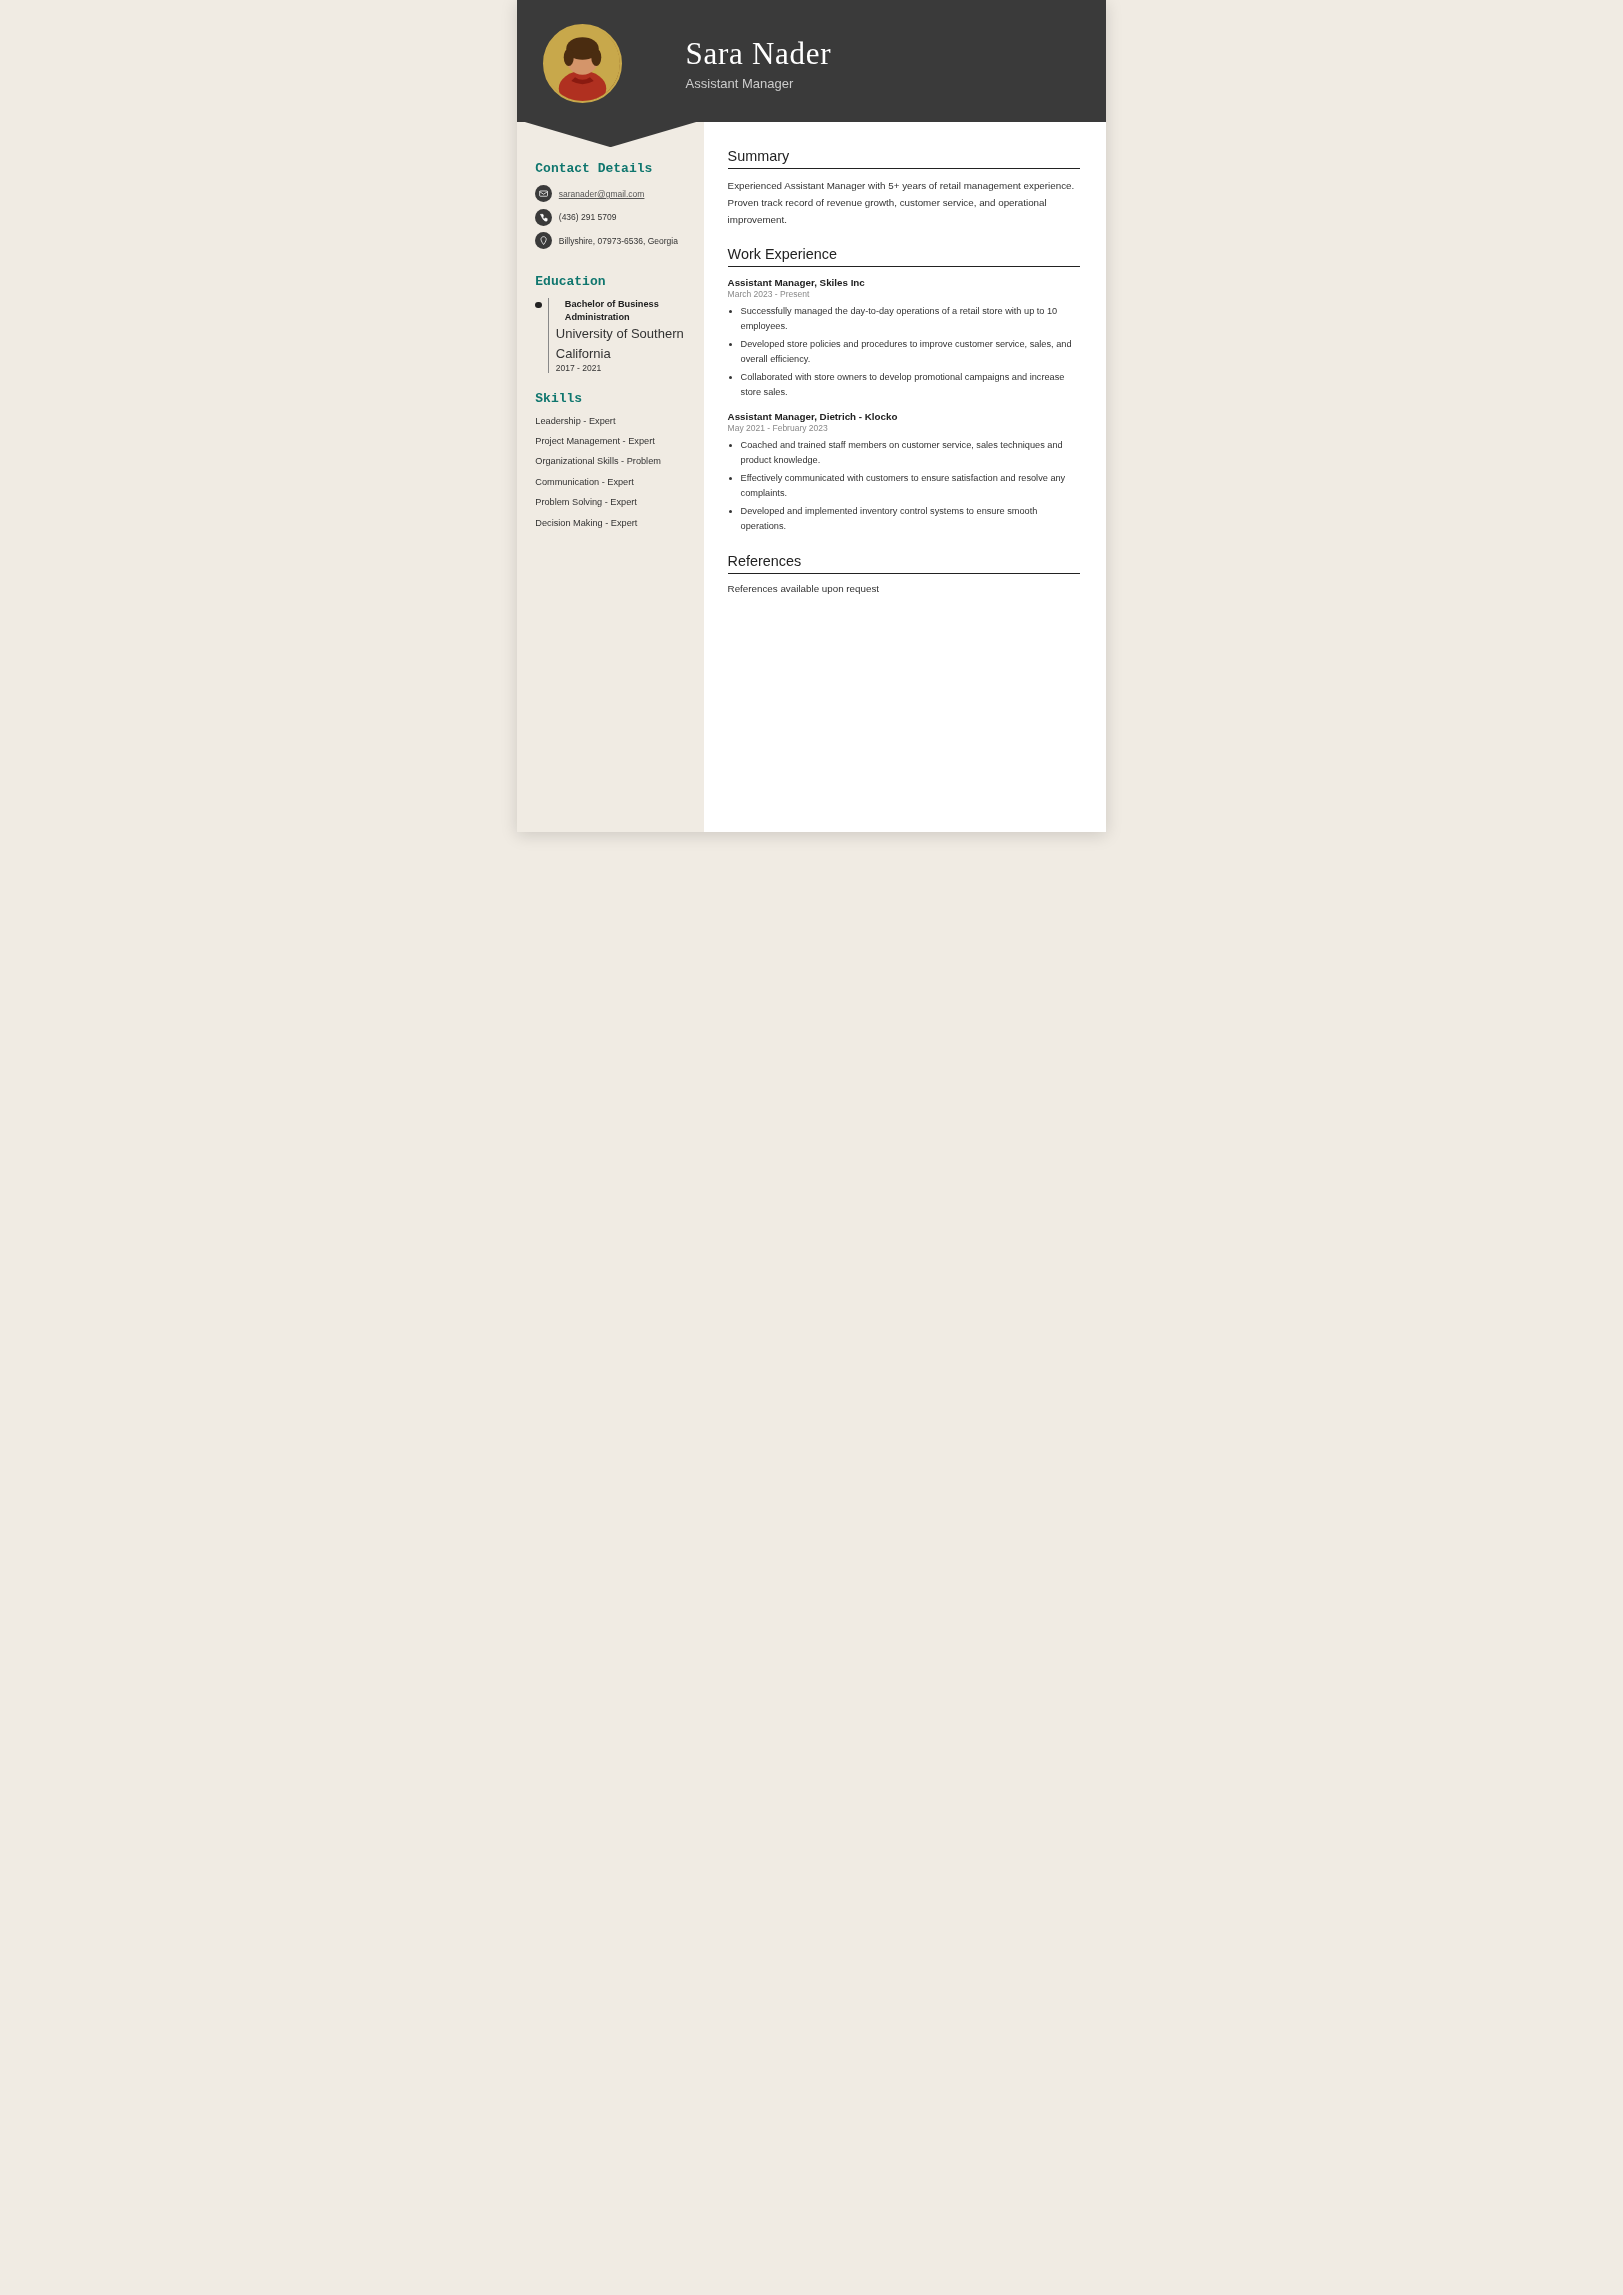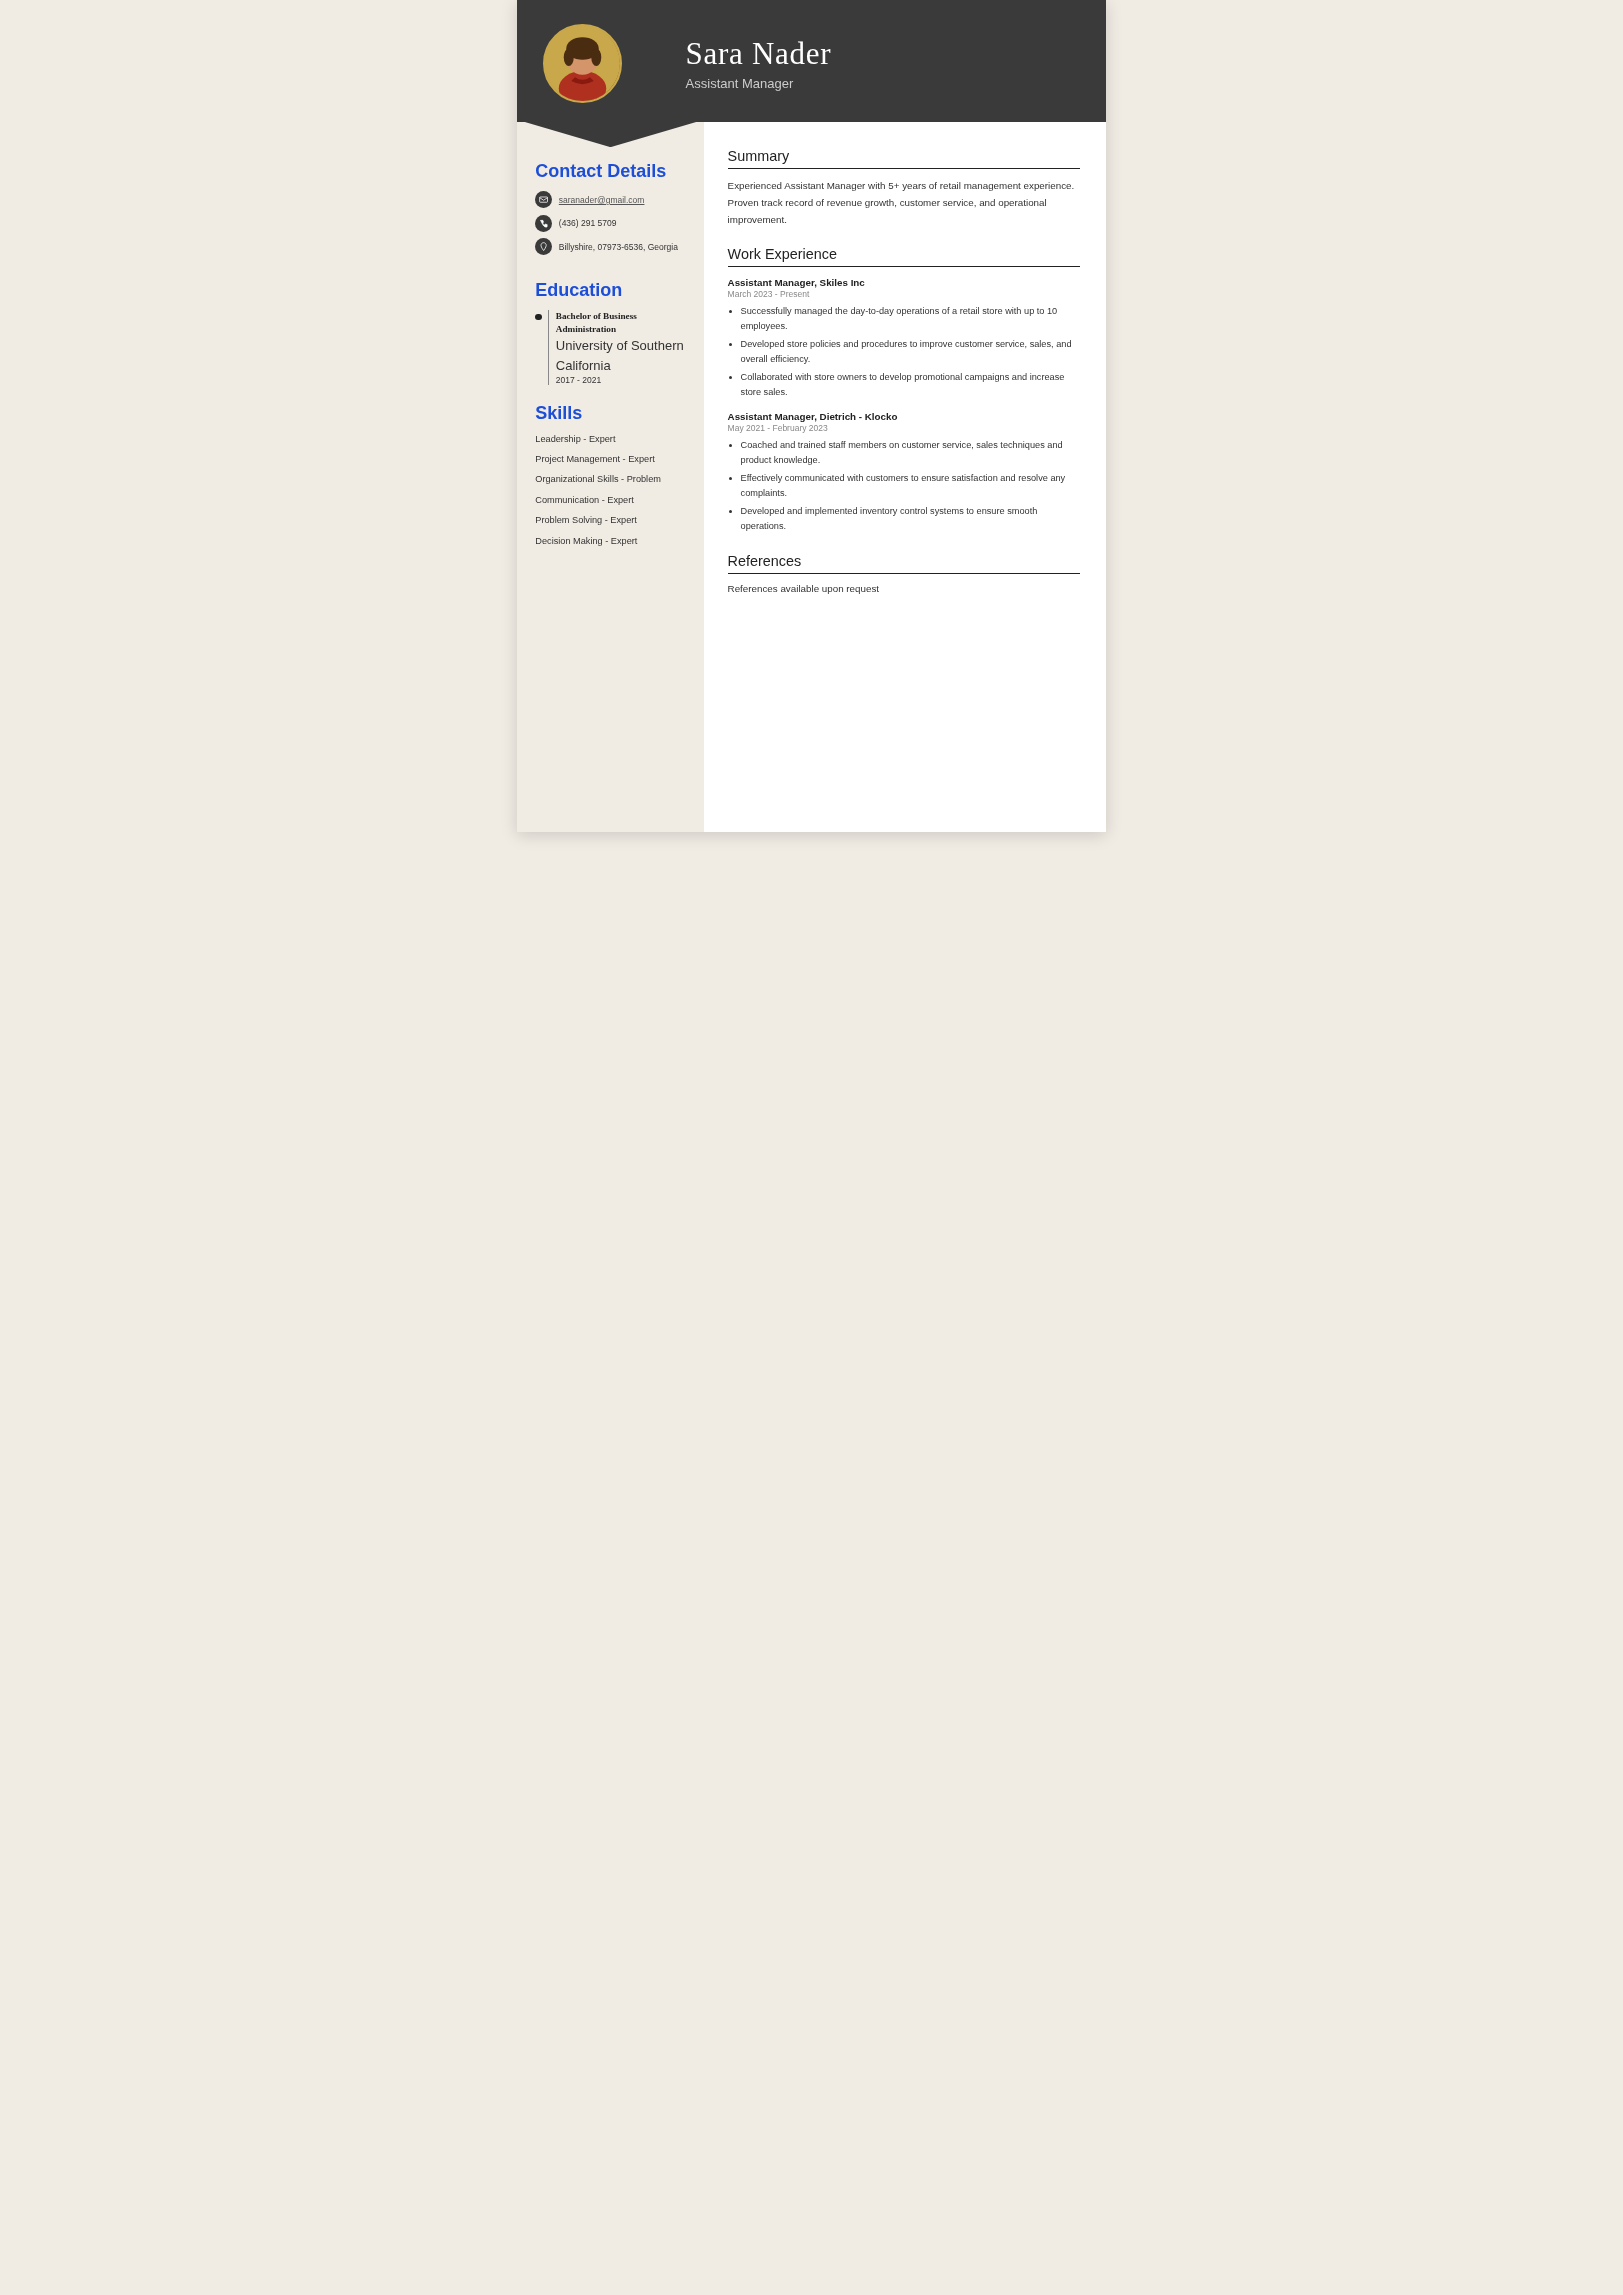--- a/index.html
+++ b/index.html
@@ -94,25 +94,25 @@
       width: 187px;
       min-width: 187px;
       background: #f0ebe3;
       padding: 39px 18.3px 26px 18.3px;
       display: flex;
       flex-direction: column;
       gap: 0;
     }
     .sidebar-section { margin-bottom: 18.3px; }
     .sidebar-section-title {
-      font-size: 18px;
+      font-size: 13px;
       font-weight: 700;
-      color: #1d4ed8;
+      color: #0f766e;
       margin-bottom: 9.2px;
-      font-family: Liberation Sans, sans-serif;
+      font-family: Liberation Mono, monospace;
     }
     .contact-item {
       display: flex;
       align-items: center;
       gap: 6.5px;
       margin-bottom: 6.5px;
       font-size: 8.5px;
       color: #333;
       font-family: Arial, sans-serif;
     }
@@ -149,22 +149,23 @@
       flex-shrink: 0;
     }
     .edu-content {
       border-left: 1.3px solid #888;
       padding-left: 6.5px;
     }
     .edu-degree {
       font-size: 9.2px;
       font-weight: 700;
       color: #222;
-      font-family: Liberation Serif, serif;
+      font-family: Liberation Sans, sans-serif;
       line-height: 1.4;
+      margin-left: 9px;
     }
     .edu-school {
       font-size: 13px;
       color: #333;
       font-family: Arial, sans-serif;
       line-height: 1.5;
     }
     .edu-year {
       font-size: 8.5px;
       color: #333;

